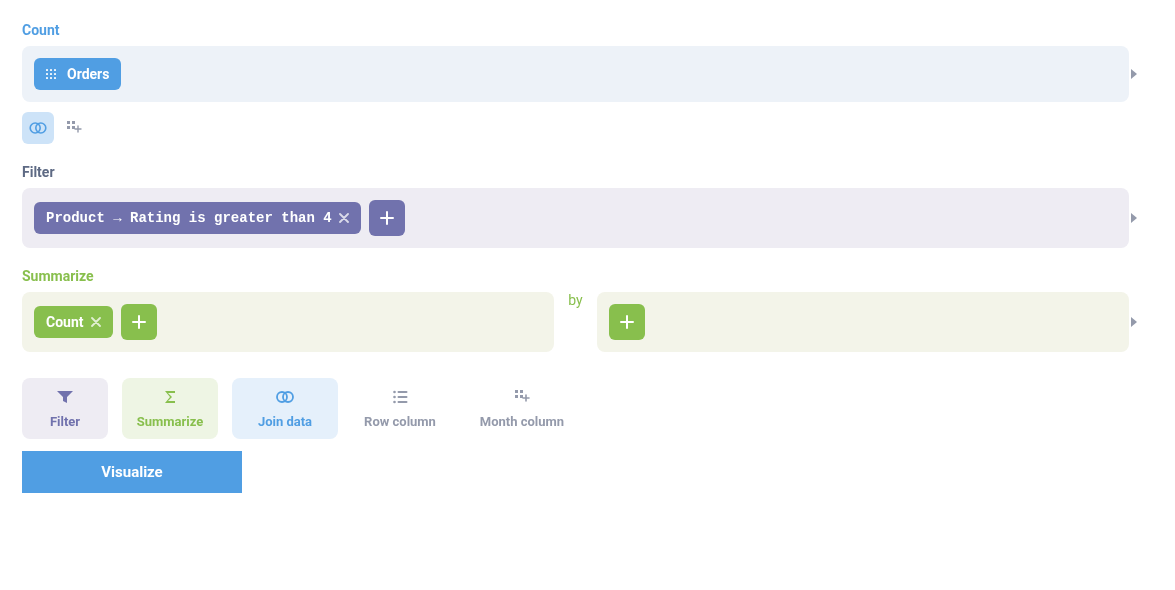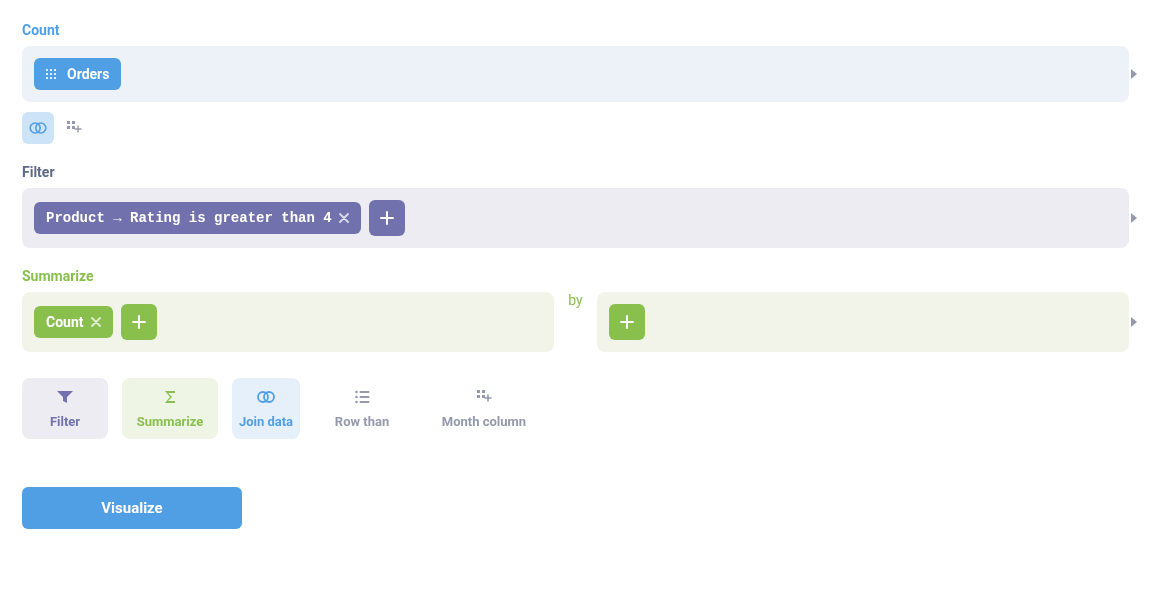--- a/index.html
+++ b/index.html
@@ -122,28 +122,28 @@
     font-size: 13px;
     background: transparent;
     color: #949aab;
     display: flex; flex-direction: column; align-items: center; gap: 8px;
   }
   .action-btn.wide { width: 96px; }
   .action-btn.xwide { width: 120px; }
   .action-btn .ic { height: 18px; display:flex; align-items:center; justify-content:center; }
   .action-filter { background: #eeecf3; color: #7172ad; }
   .action-summarize { background: #eef5e4; color: #88bf4d; width: 96px; }
-  .action-join { background: #e5f0fb; color: #509ee3; width: 68px; text-align: right; }
+  .action-join { background: #e5f0fb; color: #509ee3; width: 106px; text-align: right; }
 
   .visualize-btn {
-    margin-top: 48px;
+    margin-top: 12px;
     background: #509ee3;
     color: #fff;
     border: none;
-    border-radius: 6px;
+    border-radius: 0;
     padding: 12px 0;
     width: 220px;
     font-weight: 700;
     font-size: 15px;
     cursor: pointer;
     text-align: center;
   }
 
   svg { display: block; }
 </style>
@@ -291,21 +291,21 @@
     <span class="ic">
       <svg width="16" height="14" viewBox="0 0 16 14">
         <circle cx="2.5" cy="2" r="1.3" fill="#949aab"></circle>
           <rect x="5.5" y="1" width="10" height="2" rx="1" fill="#949aab"></rect>
         <circle cx="2.5" cy="7" r="1.3" fill="#949aab"></circle>
           <rect x="5.5" y="6" width="10" height="2" rx="1" fill="#949aab"></rect>
         <circle cx="2.5" cy="12" r="1.3" fill="#949aab"></circle>
           <rect x="5.5" y="11" width="10" height="2" rx="1" fill="#949aab"></rect>
       </svg>
     </span>
-    <span>Row than</span>
+    <span>Row column</span>
   </div>
 
   <div class="action-btn xwide">
     <span class="ic">
       <svg width="16" height="16" viewBox="0 0 16 16">
         <rect x="1" y="1" width="3" height="3" fill="#949aab"></rect>
         <rect x="6" y="1" width="3" height="3" fill="#949aab"></rect>
         <rect x="1" y="6" width="3" height="3" fill="#949aab"></rect>
         <rect x="6" y="6" width="3" height="3" fill="#949aab"></rect>
         <path d="M12 6 v6 M9 9 h6" stroke="#949aab" stroke-width="1.6" stroke-linecap="round"></path>

